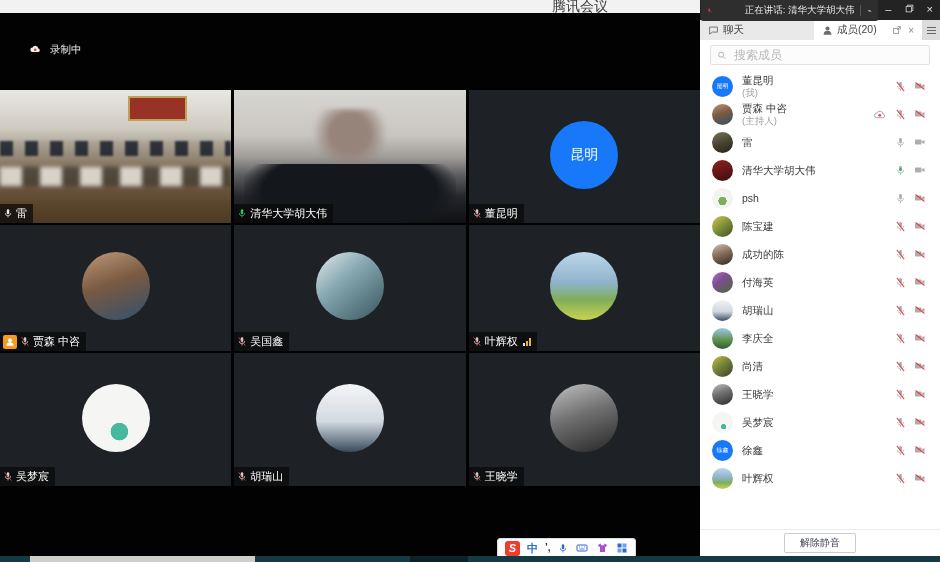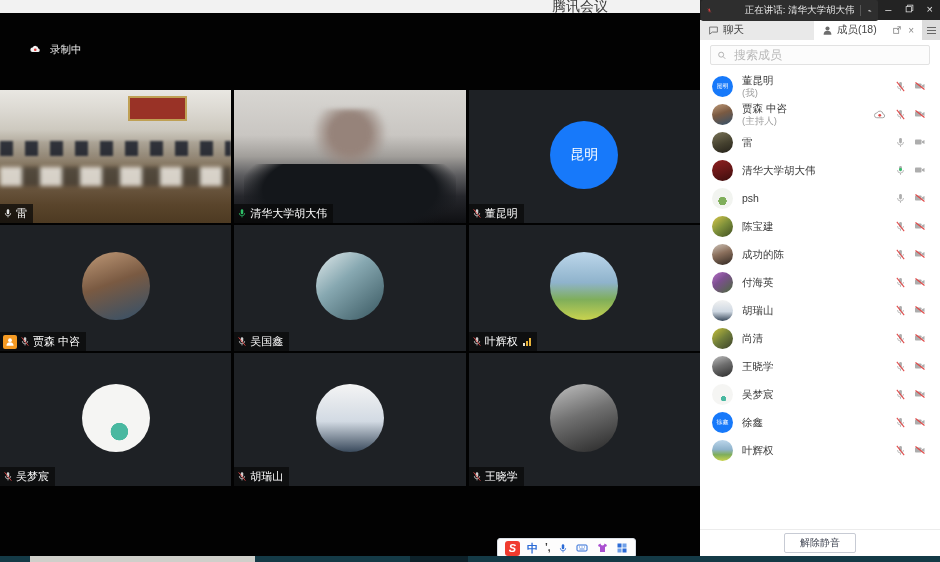--- a/index.html
+++ b/index.html
@@ -378,21 +378,21 @@
       <span>聊天</span>
     </div>
     <div class="tab tab-members">
       <span class="cap">
         <span class="tab-ic">
           <svg viewBox="0 0 24 24" width="11" height="11">
             <circle cx="12" cy="7.5" r="4.5" fill="currentColor"></circle>
             <path d="M3.5 21a8.5 8.5 0 0 1 17 0z" fill="currentColor"></path>
           </svg>
         </span>
-        <span>成员(18)</span>
+        <span>成员(20)</span>
       </span>
       <span class="mini-ics">
         <svg viewBox="0 0 24 24" width="10" height="10">
           <rect x="4" y="8" width="12" height="12" fill="none" stroke="#8a8a8a" stroke-width="2"></rect>
           <path d="M13 4h7v7M20 4l-8 8" stroke="#8a8a8a" fill="none" stroke-width="2"></path>
         </svg>
         <span class="mini-x">×</span>
       </span>
     </div>
     <div class="menu-sq">
@@ -673,20 +673,48 @@
           <span class="ic" data-state="off">
             <svg viewBox="0 0 24 24" width="14" height="12">
               <rect x="2" y="7" width="13" height="10" rx="1.5" fill="currentColor"></rect>
               <path d="M16 10.5 21 8v8l-5-2.5z" fill="currentColor"></path>
               <line class="slash" x1="3" y1="5" x2="21" y2="19" stroke="#e04646" stroke-width="2.2"></line>
             </svg>
           </span>
         </div>
       </div>
 
+      <div class="m-row">
+        <div class="m-avatar" style="background:linear-gradient(180deg,#9ec7e8 0%,#5c8f4a 60%,#2f5d35 100%)">
+          <span></span>
+        </div>
+        <div class="m-names">
+          <div class="m-name">李庆全</div>
+
+        </div>
+        <div class="m-icons">
+
+          <span class="ic" data-state="off">
+            <svg viewBox="0 0 24 24" width="11" height="13">
+              <rect x="9" y="2" width="6" height="12" rx="3" fill="currentColor"></rect>
+              <path d="M5.5 11a6.5 6.5 0 0 0 13 0" fill="none" stroke="currentColor" stroke-width="1.8"></path>
+              <line x1="12" y1="17.5" x2="12" y2="21.5" stroke="currentColor" stroke-width="1.8"></line>
+              <circle class="dot" cx="12" cy="10" r="3.2" fill="#2fbf68"></circle>
+              <line class="slash" x1="4" y1="2" x2="20" y2="22" stroke="#e04646" stroke-width="2.2"></line>
+            </svg>
+          </span>
+          <span class="ic" data-state="off">
+            <svg viewBox="0 0 24 24" width="14" height="12">
+              <rect x="2" y="7" width="13" height="10" rx="1.5" fill="currentColor"></rect>
+              <path d="M16 10.5 21 8v8l-5-2.5z" fill="currentColor"></path>
+              <line class="slash" x1="3" y1="5" x2="21" y2="19" stroke="#e04646" stroke-width="2.2"></line>
+            </svg>
+          </span>
+        </div>
+      </div>
 
 
       <div class="m-row">
         <div class="m-avatar" style="background:linear-gradient(140deg,#c9c23a 0%,#6f7d3a 50%,#3a3f2a 100%)">
           <span></span>
         </div>
         <div class="m-names">
           <div class="m-name">尚清</div>
 
         </div>

